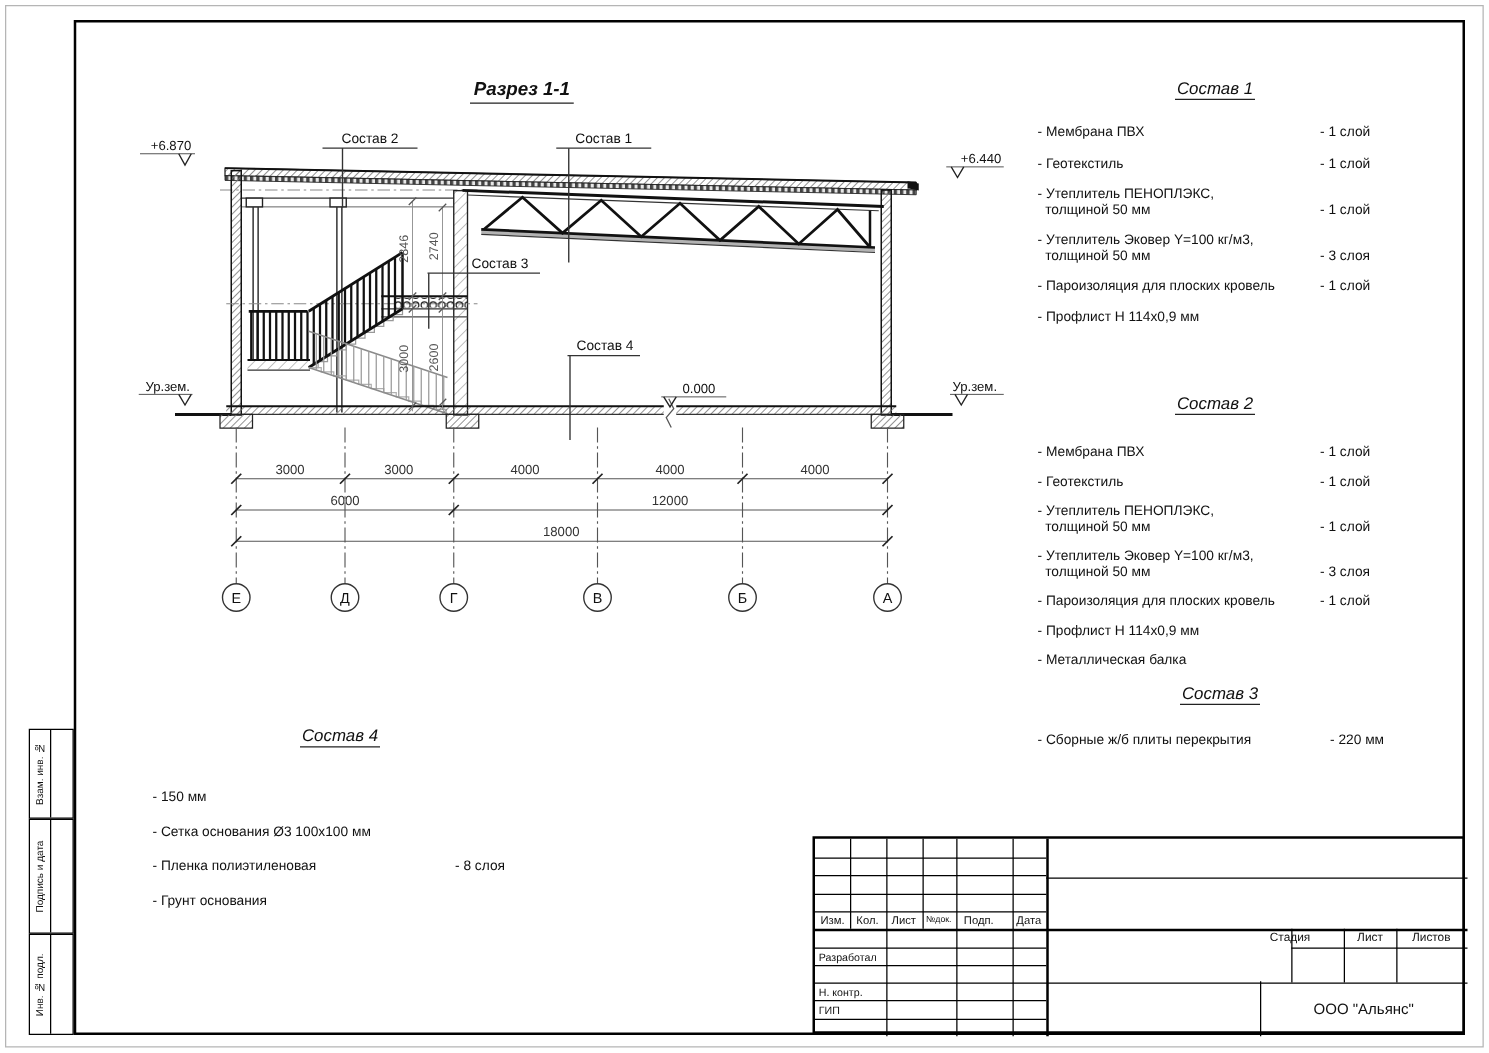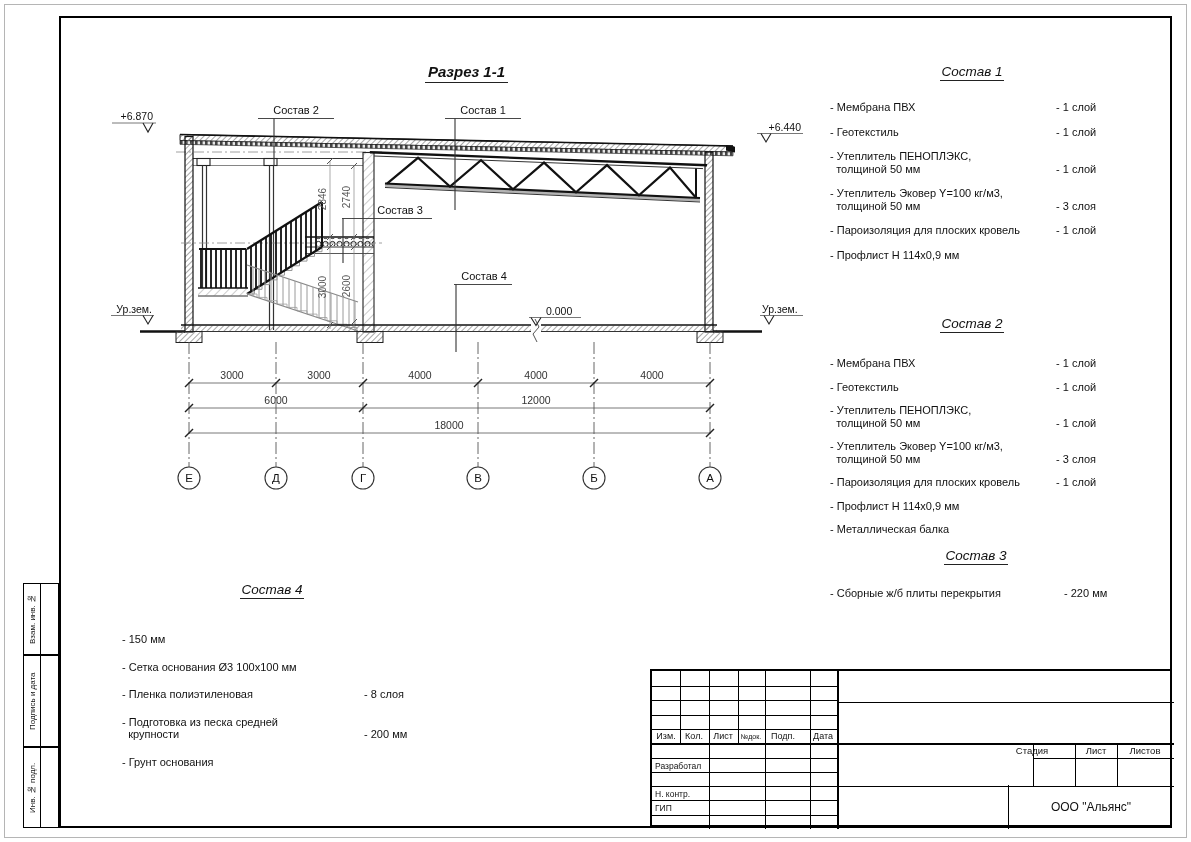--- a/index.html
+++ b/index.html
@@ -5,21 +5,21 @@
   html,body{margin:0;padding:0;background:#fff;}
   body{width:1191px;height:842px;position:relative;overflow:hidden;
        font-family:"Liberation Sans", sans-serif;color:#111;}
   .outer-border{position:absolute;left:4px;top:4px;width:1181px;height:832px;
        border:1px solid #b5b5b5;}
   .frame{position:absolute;left:59px;top:16px;width:1113px;height:812px;
        border:2px solid #000;box-sizing:border-box;}
   svg{position:absolute;left:0;top:0;}
   text{font-family:"Liberation Sans", sans-serif;}
 
-  .section-title{position:absolute;left:398px;top:63px;width:110px;text-align:right;}
+  .section-title{position:absolute;left:376px;top:63px;width:110px;text-align:left;}
   .section-title span{display:inline-block;font-style:italic;font-weight:600;
        font-size:15px;border-bottom:1.3px solid #222;padding:0 3px 2px 3px;}
 
   .sostav{position:absolute;}
   .sostav .stitle{text-align:center;margin-bottom:20px;}
   .sostav .stitle span{display:inline-block;font-style:italic;font-size:13.5px;
        border-bottom:1px solid #222;padding:0 2px 1px 2px;}
   .srow{display:flex;justify-content:space-between;align-items:flex-end;
        font-size:11px;line-height:12.5px;margin-bottom:12px;}
   .slabel{white-space:pre-wrap;}
@@ -358,25 +358,20 @@
     </div>
   <div class="srow">
       <div class="slabel">- Сетка основания Ø3 100х100 мм</div>
       <div class="svalue"></div>
     </div>
   <div class="srow">
       <div class="slabel">- Пленка полиэтиленовая</div>
       <div class="svalue">-  8 слоя</div>
     </div>
   <div class="srow">
-      <div class="slabel">- Подготовка из песка средней
-  крупности</div>
-      <div class="svalue">- 200 мм</div>
-    </div>
-  <div class="srow">
       <div class="slabel">- Грунт основания</div>
       <div class="svalue"></div>
     </div>
 </div>
 
 <div class="tblock">
 
   <div class="tl" style="left:28px;top:0;width:1px;height:72px;"></div>
   <div class="tl" style="left:57px;top:0;width:1px;height:158px;"></div>
   <div class="tl" style="left:86px;top:0;width:1px;height:72px;"></div>

